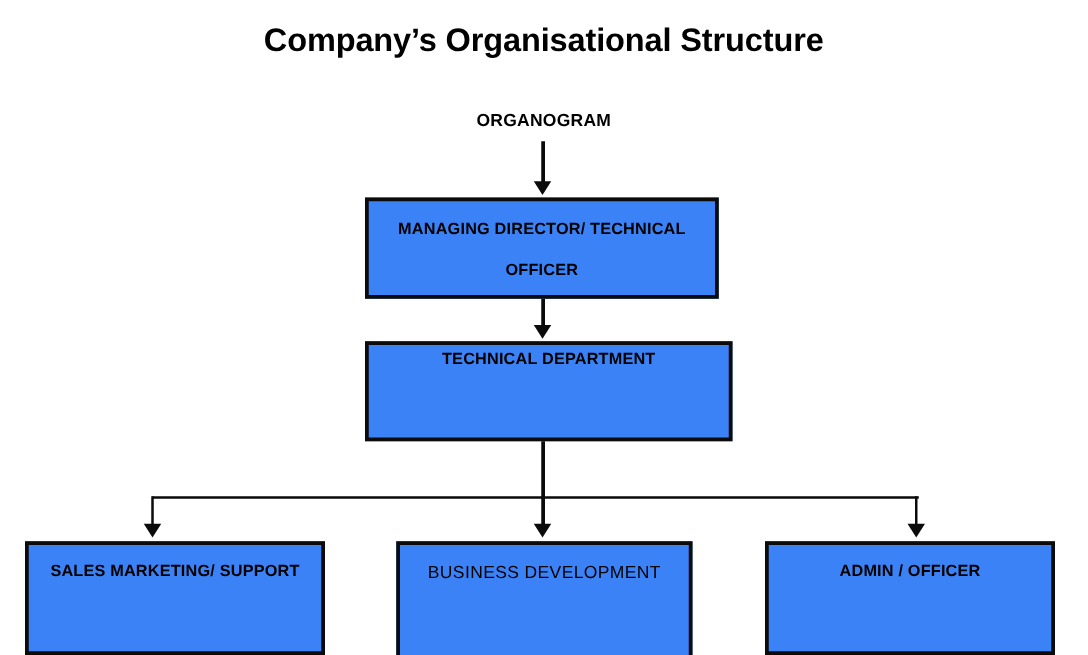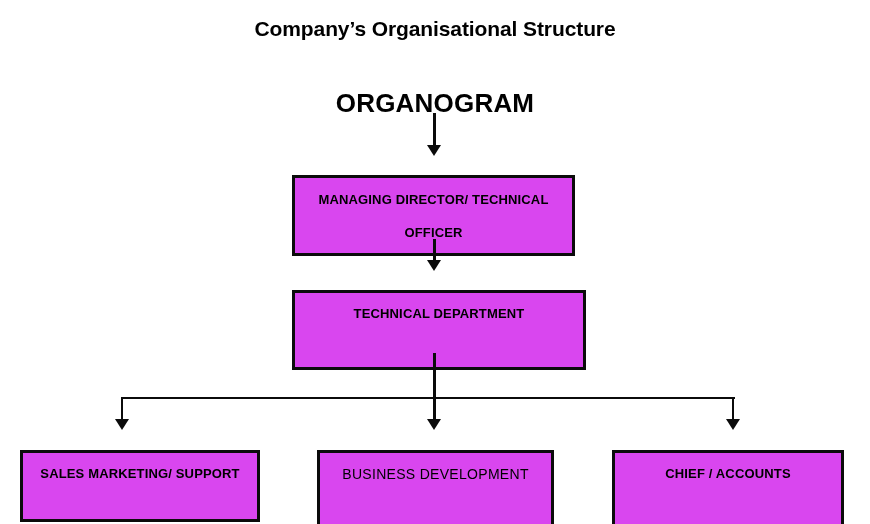--- a/index.html
+++ b/index.html
@@ -19,66 +19,65 @@
     overflow: hidden;
   }
 
   
   .page-title {
     position: absolute;
     left: 0;
     top: 17px;
     width: 870px;
     text-align: center;
-    font-size: 21px;
+    font-size: 26px;
     font-weight: bold;
     letter-spacing: -0.1px;
     color: #000000;
   }
 
   
   .root-label {
     position: absolute;
     left: 0;
     top: 88px;
     width: 870px;
     text-align: center;
-    font-size: 26px;
+    font-size: 14px;
     font-weight: bold;
     letter-spacing: 0.2px;
     color: #000000;
   }
 
   
   .node-box {
     position: absolute;
     box-sizing: border-box;
-    background: #d946ef;
+    background: #3b82f6;
     border: 3px solid #0b0b0b;
-    margin-top: 17px;
   }
   .node-text {
     display: block;
     text-align: center;
     font-size: 13px;
     line-height: 22px;
     color: #000000;
     padding: 0 8px;
   }
   .node-text.bold { font-weight: bold; letter-spacing: 0.15px; }
   .node-text.regular { font-weight: normal; letter-spacing: 0.3px; font-size: 14px; }
 
   
   #box-md         { left: 292px; top: 158px;  width: 283px; height: 81px; }
   #box-md .node-text    { padding-top: 11px; }
 
   #box-tech       { left: 292px; top: 273px;  width: 294px; height: 80px; }
-  #box-tech .node-text  { padding-top: 10px; }
+  #box-tech .node-text  { }
 
-  #box-sales      { left: 20px;  top: 433px;  width: 240px; height: 72px; }
+  #box-sales      { left: 20px;  top: 433px;  width: 240px; height: 91px; }
   #box-sales .node-text { padding-top: 10px; }
 
   #box-bizdev     { left: 317px; top: 433px;  width: 237px; height: 107px; }
   #box-bizdev .node-text{ padding-top: 10px; }
 
   #box-admin      { left: 612px; top: 433px;  width: 232px; height: 91px; }
   #box-admin .node-text { padding-top: 10px; }
 
   
   .conn {
@@ -164,16 +163,16 @@
 
   <div class="node-box" id="box-sales">
     <span class="node-text bold">SALES MARKETING/ SUPPORT</span>
   </div>
 
   <div class="node-box" id="box-bizdev">
     <span class="node-text regular">BUSINESS DEVELOPMENT</span>
   </div>
 
   <div class="node-box" id="box-admin">
-    <span class="node-text bold">CHIEF / ACCOUNTS</span>
+    <span class="node-text bold">ADMIN / OFFICER</span>
   </div>
 
 </div>
 
 </body></html>

